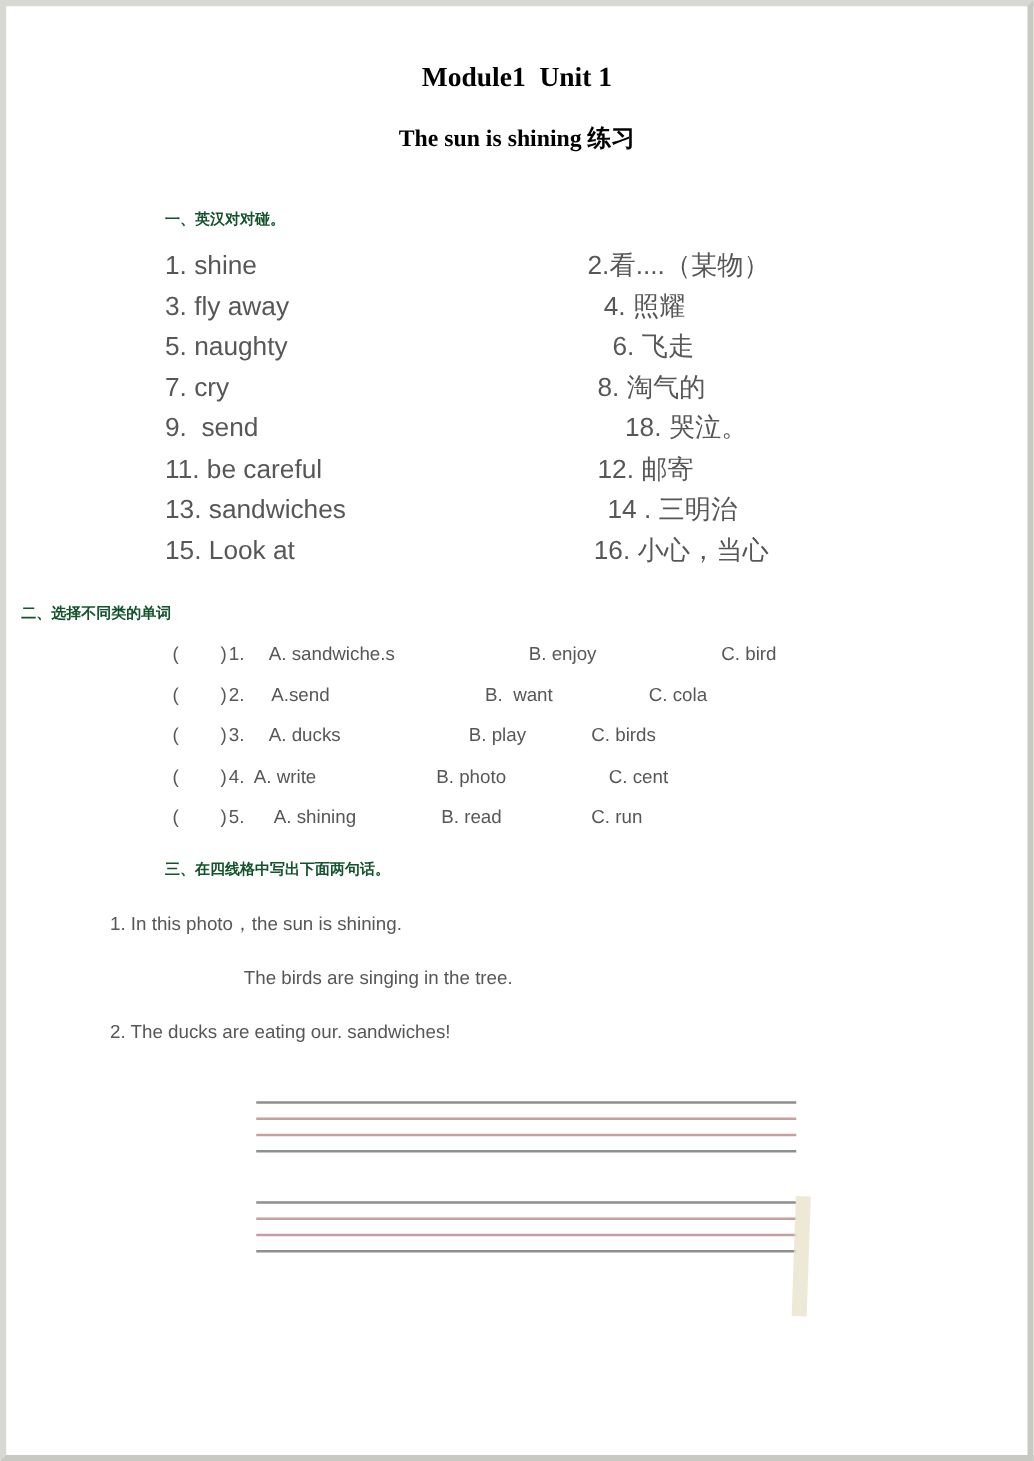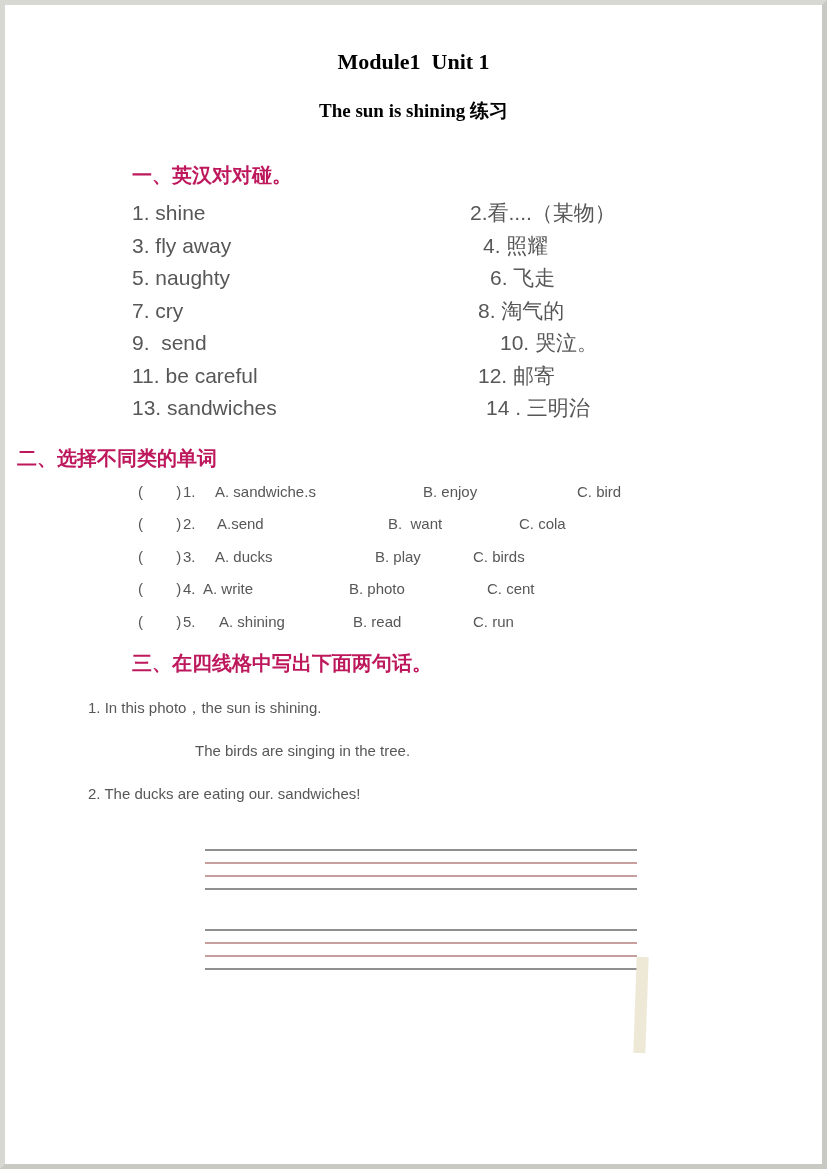--- a/index.html
+++ b/index.html
@@ -21,21 +21,21 @@
     font-family: "Liberation Serif", serif;
     font-weight: bold; font-size: 22px; color: #000;
   }
   .title2 {
     margin-top: 23px; text-align: center;
     font-family: "Liberation Serif", serif;
     font-weight: bold; font-size: 19px; color: #000;
   }
 
   .h-sec {
-    font-weight: bold; font-size: 20px; color: #be185d;
+    font-weight: bold; font-size: 12px; color: #14532d;
     padding-left: 127px; line-height: 21px;
   }
   .h-one { margin-top: 41px; }
   .h-two { margin-top: 17px; padding-left: 12px; }
   .h-three { margin-top: 8px; }
 
   
   .m-rows { margin-top: 17px; font-size: 21px; line-height: 20px; }
   .m-row { display: flex; height: 32.5px; padding-left: 127px; }
   .m-left { width: 338px; flex: none; }
@@ -102,29 +102,33 @@
     <div class="m-row">
       <span class="m-left keep-ws">5. naughty</span>
       <span class="m-right keep-ws">6. 飞走</span>
     </div>
     <div class="m-row">
       <span class="m-left keep-ws">7. cry</span>
       <span class="m-right keep-ws">8. 淘气的</span>
     </div>
     <div class="m-row">
       <span class="m-left keep-ws">9.  send</span>
-      <span class="m-right keep-ws">10. 哭泣。</span>
+      <span class="m-right keep-ws">18. 哭泣。</span>
     </div>
     <div class="m-row">
       <span class="m-left keep-ws">11. be careful</span>
       <span class="m-right keep-ws">12. 邮寄</span>
     </div>
     <div class="m-row">
       <span class="m-left keep-ws">13. sandwiches</span>
       <span class="m-right keep-ws">14 . 三明治</span>
+    </div>
+    <div class="m-row">
+      <span class="m-left keep-ws">15. Look at</span>
+      <span class="m-right keep-ws">16. 小心，当心</span>
     </div>
   </div>
 
   <div class="h-sec h-two keep-ws">二、选择不同类的单词</div>
 
   <div class="c-rows">
     <div class="c-row r1">
       <span class="paren keep-ws">(        )</span>
       <span class="num keep-ws">1.</span>
       <span class="oa keep-ws">A. sandwiche.s</span>

